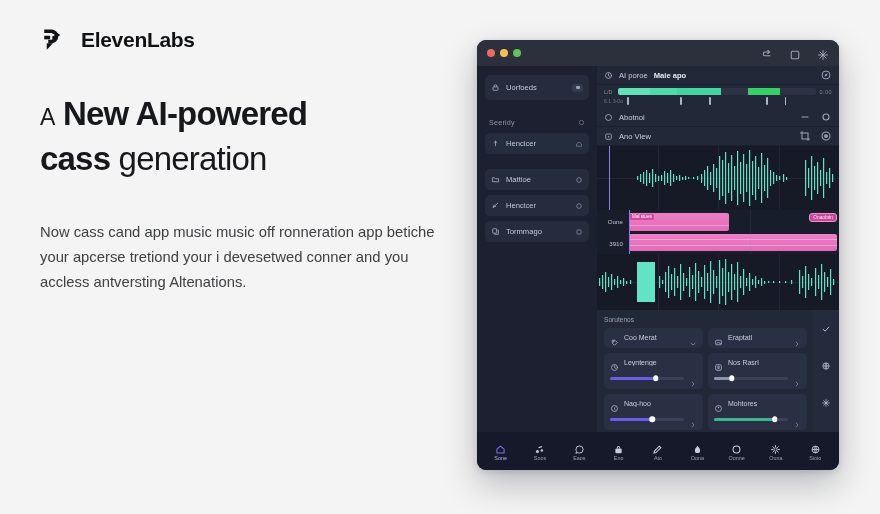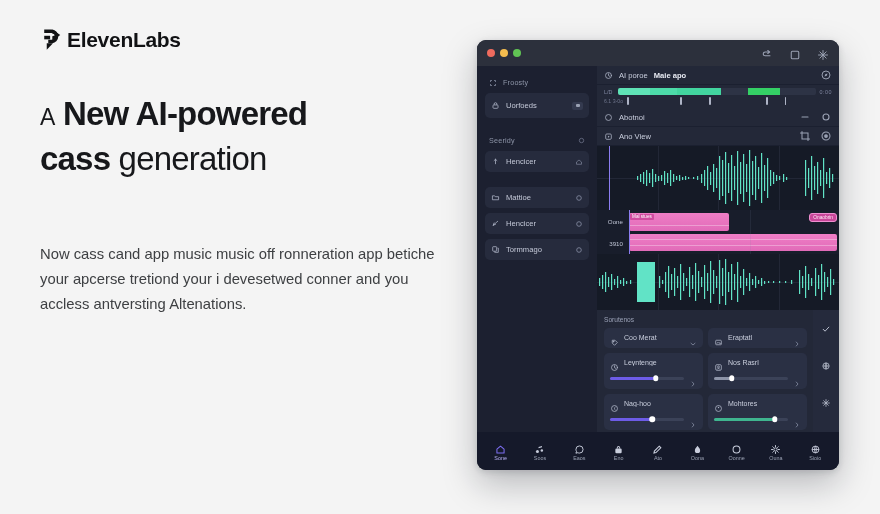--- a/index.html
+++ b/index.html
@@ -6,35 +6,35 @@
   html, body {
     width: 880px; height: 514px;
     background: #f4f4f4;
     font-family: "Liberation Sans", sans-serif;
     overflow: hidden;
   }
   .page { position: relative; width: 880px; height: 514px; background: #f4f4f4; }
 
   
   .left { position: absolute; left: 40px; top: 26px; width: 410px; }
-  .brand { display: flex; align-items: center; gap: 0; }
+  .brand { display: flex; align-items: center; gap: 14px; }
   .brand-logo { width: 27px; height: 27px; flex: 0 0 27px; }
   .brand-name {
     font-size: 21px; font-weight: 700; color: #111214; letter-spacing: -0.3px;
   }
   .headline {
     margin-top: 40px;
     font-size: 33px; line-height: 42px; color: #17181b; letter-spacing: -0.8px;
     font-weight: 300;
   }
   .headline b { font-weight: 700; }
   .headline .small-a { font-size: 23px; font-weight: 300; }
 
   .body-copy {
-    margin-top: 62px;
+    margin-top: 40px;
     font-size: 14.8px; line-height: 25px; color: #3e4043; font-weight: 400;
     max-width: 400px;
   }
 
   
   .app {
     position: absolute; left: 477px; top: 40px;
     width: 362px; height: 430px;
     background: #222632;
     border-radius: 9px;
@@ -247,28 +247,20 @@
             <path d="M8 2v12M2 8h12M3.8 3.8l8.4 8.4M12.2 3.8l-8.4 8.4"></path>
           </svg>
         </span>
       </div>
     </div>
 
     <div class="appbody">
 
       <div class="sidebar">
 
-        <div class="sb-section">
-          <span class="sb-sec-ico">
-            <svg viewBox="0 0 16 16" fill="none" stroke="currentColor" stroke-width="1.6" stroke-linecap="round">
-              <path d="M3 5V3h2M13 5V3h-2M3 11v2h2M13 11v2h-2"></path>
-            </svg>
-          </span>
-          <span>Froosty</span>
-        </div>
 
 
         <div class="sb-item tall">
           <span class="sb-ico">
             <svg viewBox="0 0 16 16" fill="none" stroke="currentColor" stroke-width="1.4">
               <rect x="3.5" y="7" width="9" height="6" rx="1.6"></rect>
                 <path d="M5.6 7V5.4a2.4 2.4 0 0 1 4.8 0V7"></path>
             </svg>
           </span>
           <span class="sb-label">Uorfoeds</span>

